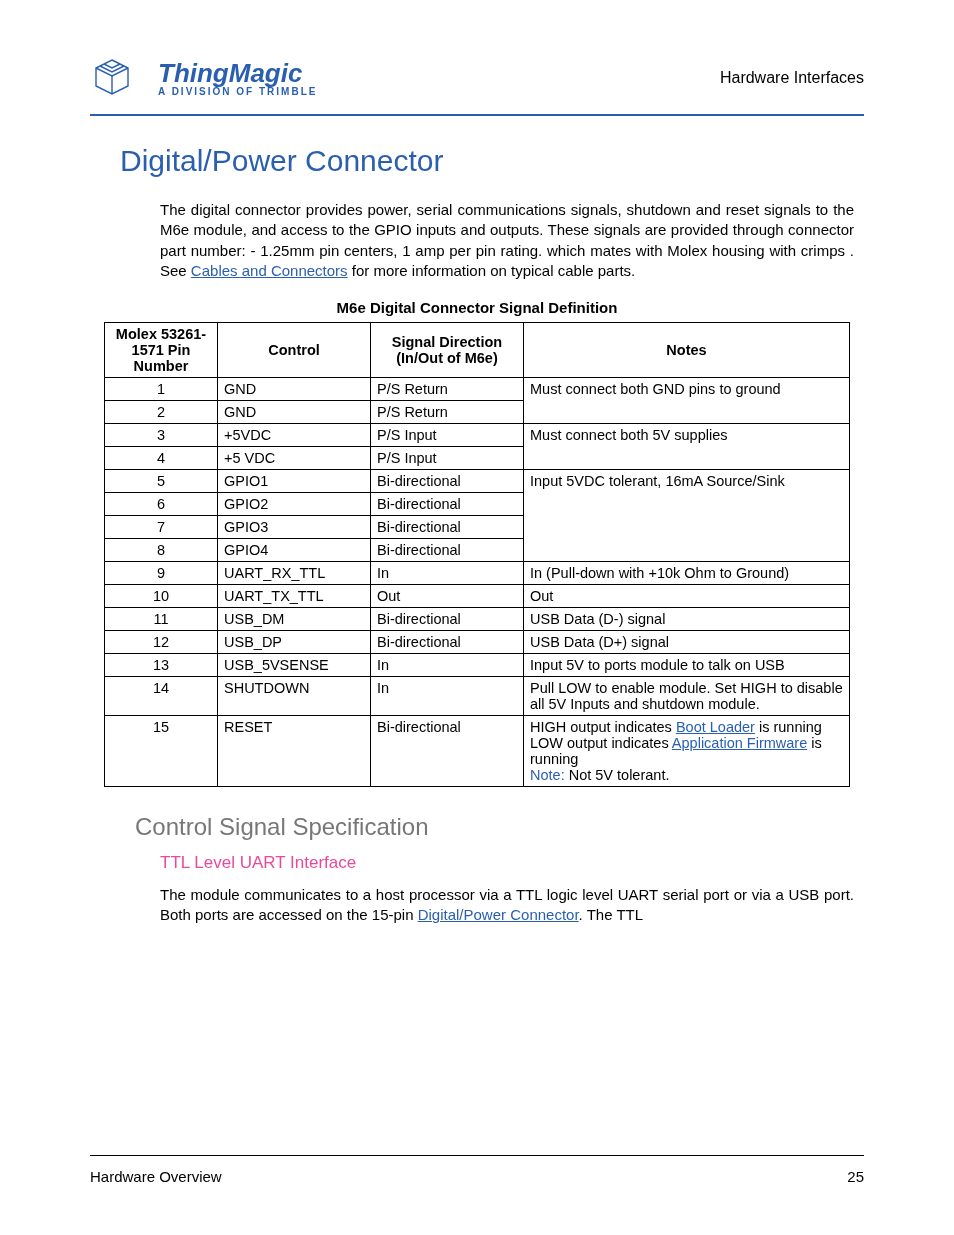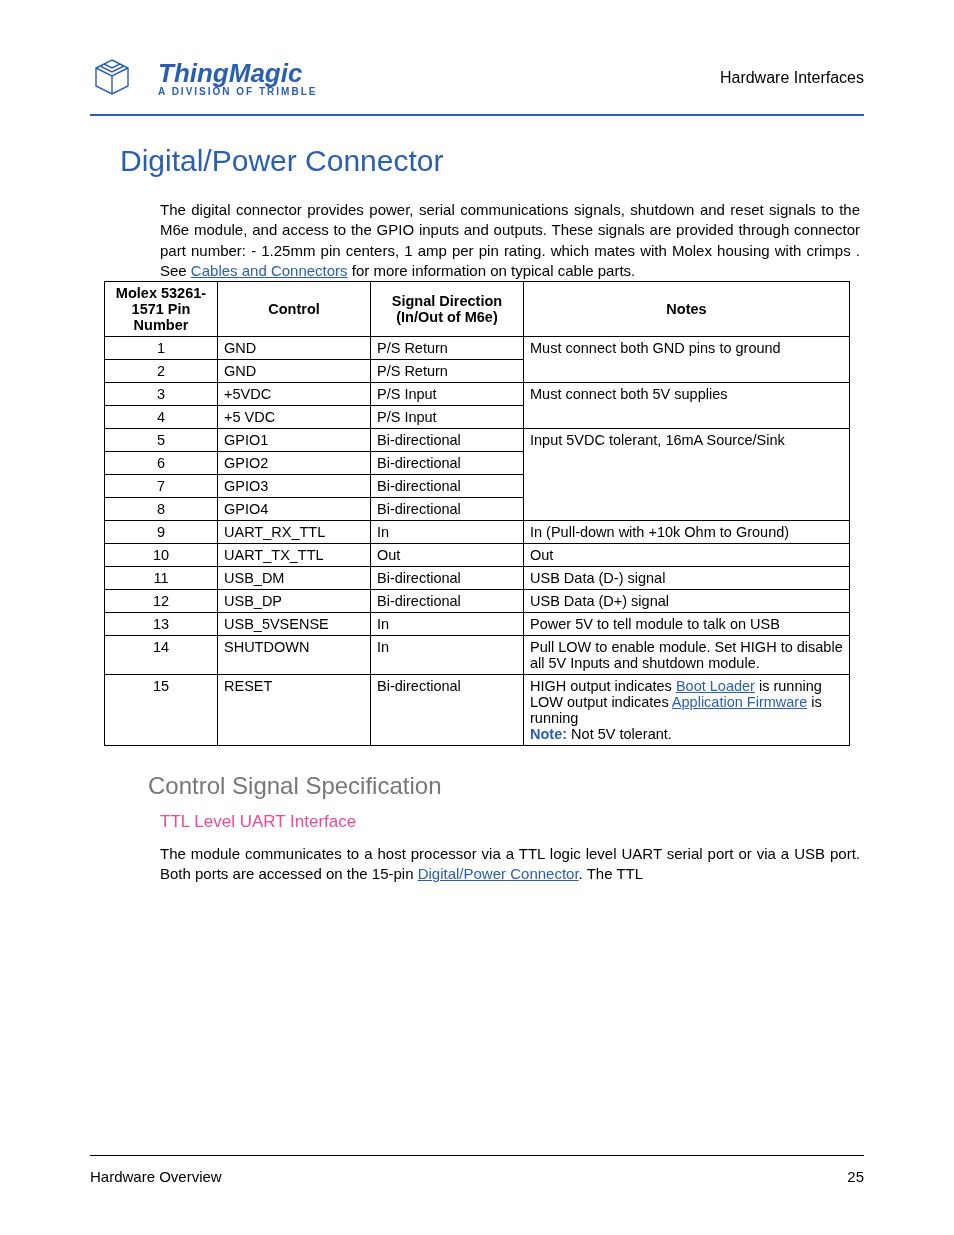--- a/index.html
+++ b/index.html
@@ -51,21 +51,21 @@
     font-size: 16px;
   }
   .h1 {
     color: #2a5fb0;
     font-size: 30px;
     font-weight: normal;
     margin: 10px 0 22px 30px;
   }
   .body-text {
     margin-left: 70px;
-    margin-right: 4px;
+    margin-right: 10px;
     line-height: 1.35;
     text-align: justify;
   }
   .link {
     color: #2a5fb0;
     text-decoration: underline;
   }
   .table-title {
     text-align: center;
     font-weight: bold;
@@ -87,26 +87,26 @@
     font-weight: bold;
     text-align: center;
     vertical-align: middle;
   }
   .col-pin { width: 100px; text-align: center; }
   .col-sig { width: 140px; }
   .col-dir { width: 140px; border-radius: 13px; }
   tbody td.pin { text-align: center; }
   .no-top-border { border-top: 0; }
   .no-bottom-border { border-bottom: 0; }
-  .note-label { color: #2a5fb0; font-weight: bold; }
+  .note-label { color: #2a5fb0; }
   .h2 {
     color: #777;
     font-size: 24px;
     font-weight: normal;
-    margin: 26px 0 12px 58px;
+    margin: 26px 0 12px 45px;
   }
   .h3 {
     color: #ec4899;
     font-size: 17px;
     font-weight: normal;
     margin: 8px 0 12px 70px;
   }
   .footer {
     position: absolute;
     left: 90px;
@@ -146,20 +146,21 @@
 
   <div class="h1">Digital/Power Connector</div>
 
   <div class="body-text">
     <span>The digital connector provides power, serial communications signals, shutdown and reset signals to the M6e module, and access to the GPIO inputs and outputs. These signals are provided through connector part number:</span>
     <span> - 1.25mm pin centers, 1 amp per pin rating. which mates with Molex housing </span>
     <span> with crimps </span>
     <span>. See </span><a class="link">Cables and Connectors</a><span> for more information on typical cable parts.</span>
   </div>
 
+  <div class="table-title">M6e Digital Connector Signal Definition</div>
 
   <table>
     <thead>
       <tr>
         <th class="col-pin">Molex 53261-1571 Pin Number</th>
         <th class="col-sig">Control</th>
         <th class="col-dir">Signal Direction (In/Out of M6e)</th>
         <th>Notes</th>
       </tr>
     </thead>
@@ -233,21 +234,21 @@
         <tr>
           <td class="pin">12</td>
           <td>USB_DP</td>
           <td>Bi-directional</td>
           <td>USB Data (D+) signal</td>
         </tr>
         <tr>
           <td class="pin">13</td>
           <td>USB_5VSENSE</td>
           <td>In</td>
-          <td>Power 5V to tell module to talk on USB</td>
+          <td>Input 5V to ports module to talk on USB</td>
         </tr>
         <tr>
           <td class="pin">14</td>
           <td>SHUTDOWN</td>
           <td>In</td>
           <td>Pull LOW to enable module. Set HIGH to disable all 5V Inputs and shutdown module.</td>
         </tr>
         <tr>
           <td class="pin">15</td>
           <td>RESET</td>

